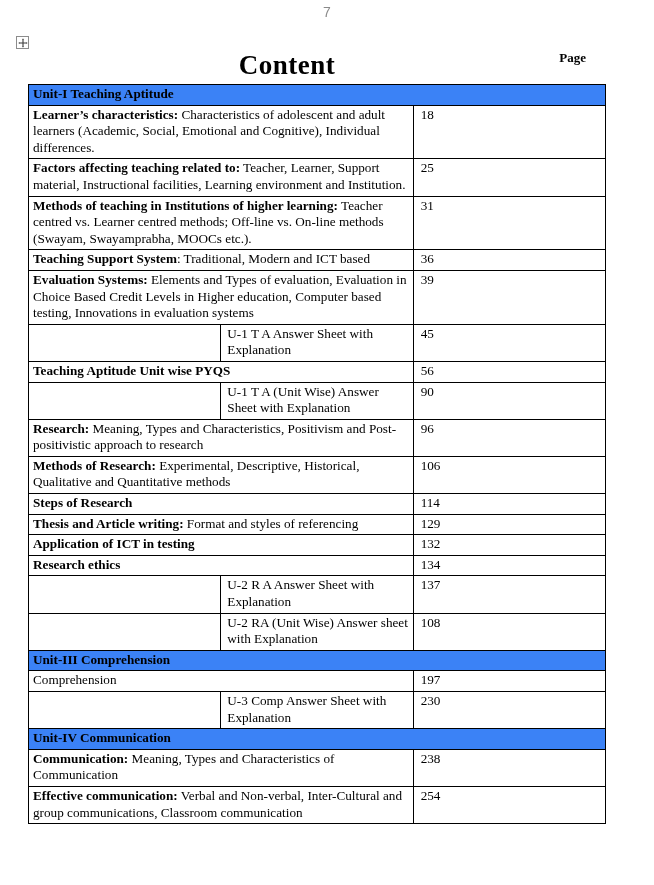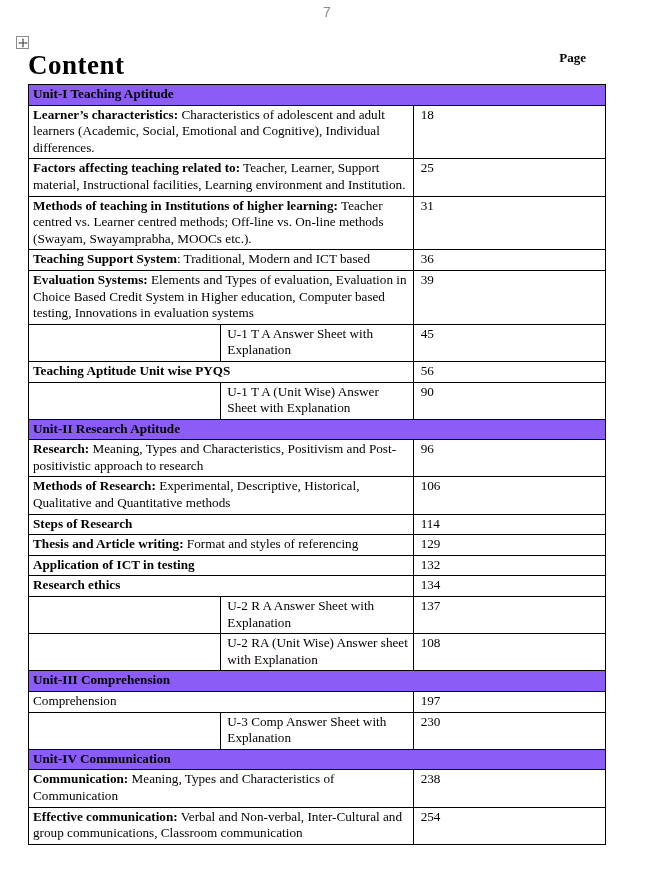--- a/index.html
+++ b/index.html
@@ -51,21 +51,21 @@
     left: 28px;
     top: 48px;
     width: 578px;
     height: 36px;
   }
   .doc-title {
     position: absolute;
     left: 0;
     top: 0;
     width: 518px;
-    text-align: left;
+    text-align: center;
     font-size: 27px;
     font-weight: bold;
     line-height: 34px;
     letter-spacing: 0.5px;
   }
   .page-col-head {
     position: absolute;
     right: 20px;
     top: 2px;
     font-size: 13px;
@@ -89,21 +89,21 @@
     line-height: 16.6px;
     padding: 1px 3px 2px 4px;
   }
 
   
   .col-indent { width: 28px; }
   .col-page   { width: 60px; }
 
   
   tr.unit-row td {
-    background: #8b5cf6;
+    background: #3b82f6;
     font-weight: bold;
   }
 
   
   td.entry { }
   td.entry .lead { font-weight: bold; }
   td.entry.bold-all { font-weight: bold; }
   td.page {
     padding-left: 7px;
     font-weight: normal;
@@ -143,40 +143,37 @@
       </tr>
       <tr>
         <td colspan="2" class="entry"><span class="lead">Methods of teaching in Institutions of higher learning:</span><span> Teacher centred vs. Learner centred methods; Off-line vs. On-line methods (Swayam, Swayamprabha, MOOCs etc.).</span></td>
         <td class="col-page page">31</td>
       </tr>
       <tr>
         <td colspan="2" class="entry"><span class="lead">Teaching Support System</span><span>: Traditional, Modern and ICT based</span></td>
         <td class="col-page page">36</td>
       </tr>
       <tr>
-        <td colspan="2" class="entry"><span class="lead">Evaluation Systems:</span><span> Elements and Types of evaluation, Evaluation in Choice Based Credit System in Higher education, Computer based testing, Innovations in evaluation systems</span></td>
+        <td colspan="2" class="entry"><span class="lead">Evaluation Systems:</span><span> Elements and Types of evaluation, Evaluation in Choice Based Credit Levels in Higher education, Computer based testing, Innovations in evaluation systems</span></td>
         <td class="col-page page">39</td>
       </tr>
       <tr>
         <td class="col-indent indent-cell">&nbsp;</td>
         <td class="entry sub-entry">U-1 T A Answer Sheet with Explanation</td>
         <td class="col-page page">45</td>
       </tr>
       <tr>
         <td colspan="2" class="entry bold-all">Teaching Aptitude Unit wise PYQS</td>
         <td class="col-page page">56</td>
       </tr>
       <tr>
         <td class="col-indent indent-cell">&nbsp;</td>
         <td class="entry sub-entry">U-1 T A (Unit Wise) Answer Sheet with Explanation</td>
         <td class="col-page page">90</td>
       </tr>
-      <tr class="unit-row">
-        <td colspan="3">Unit-II Research Aptitude</td>
-      </tr>
       <tr>
         <td colspan="2" class="entry"><span class="lead">Research:</span><span> Meaning, Types and Characteristics, Positivism and Post- positivistic approach to research</span></td>
         <td class="col-page page">96</td>
       </tr>
       <tr>
         <td colspan="2" class="entry"><span class="lead">Methods of Research:</span><span> Experimental, Descriptive, Historical, Qualitative and Quantitative methods</span></td>
         <td class="col-page page">106</td>
       </tr>
       <tr>
         <td colspan="2" class="entry bold-all">Steps of Research</td>

